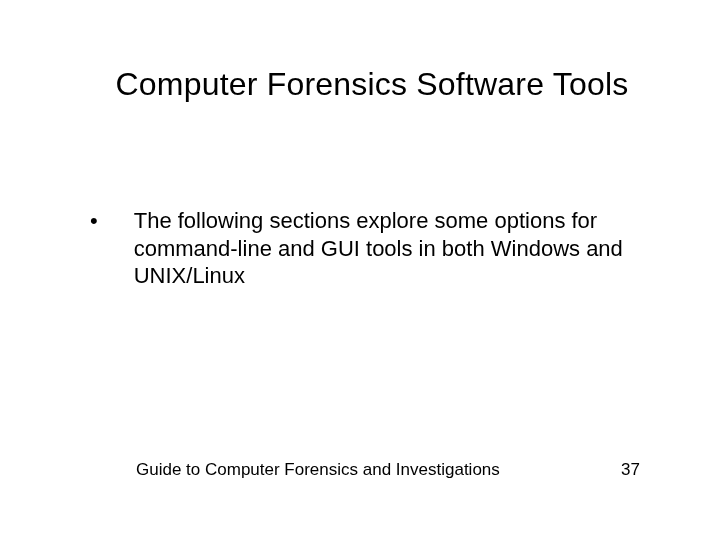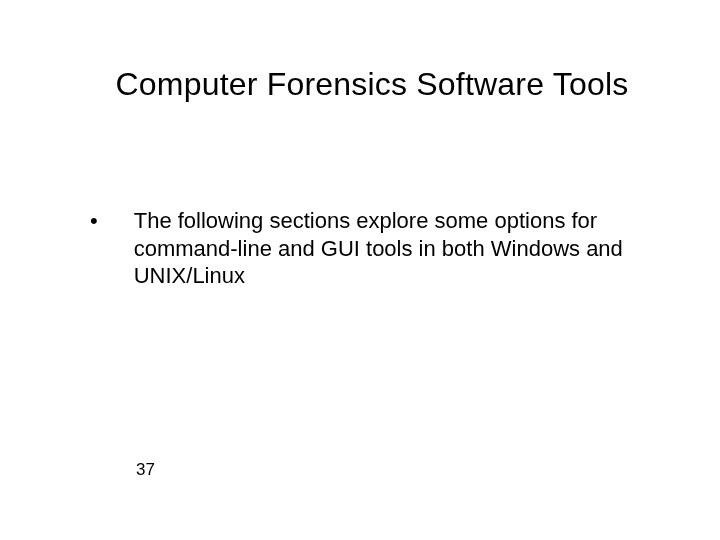--- a/index.html
+++ b/index.html
@@ -73,15 +73,16 @@
   <h1 class="title">Computer Forensics Software Tools</h1>
 
   <div class="content">
     <div class="bullet-item">
       <span class="bullet-marker">•</span>
       <span class="bullet-text">The following sections explore some options for command-line and GUI tools in both Windows and UNIX/Linux</span>
     </div>
   </div>
 
   <div class="footer">
+    <span class="footer-left">Guide to Computer Forensics and Investigations</span>
     <span class="footer-right">37</span>
   </div>
 </div>
 
 </body></html>

